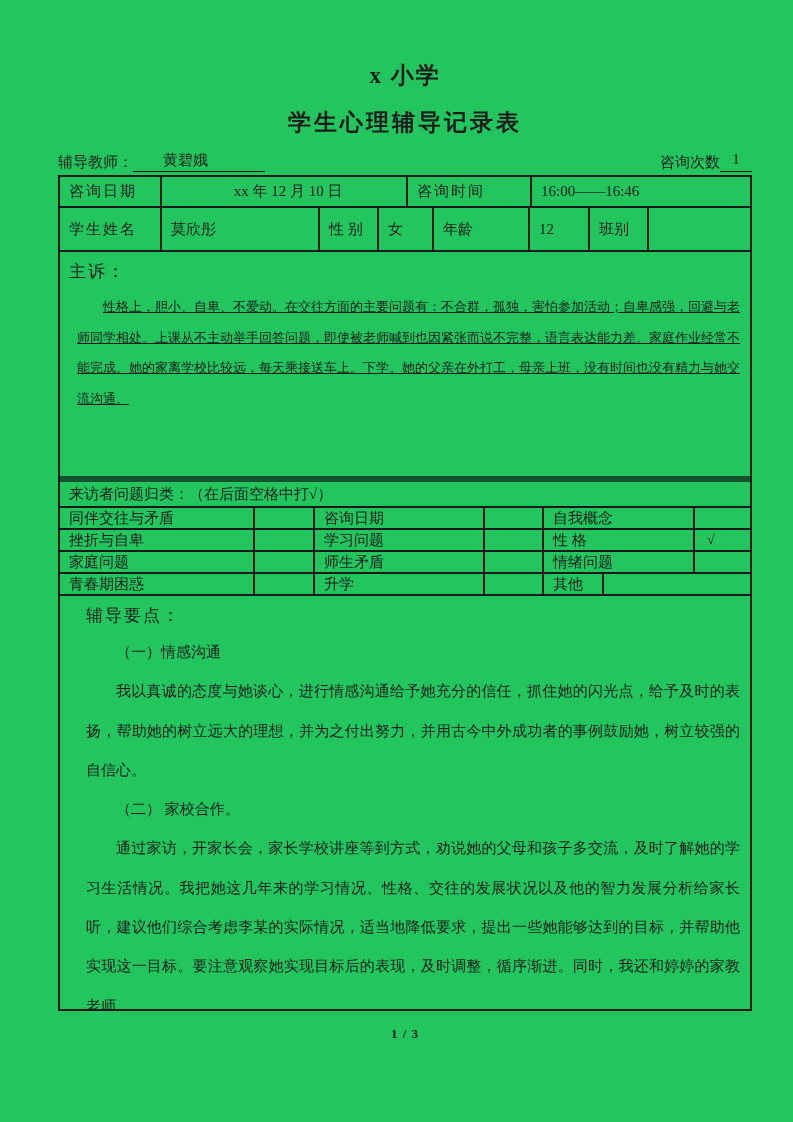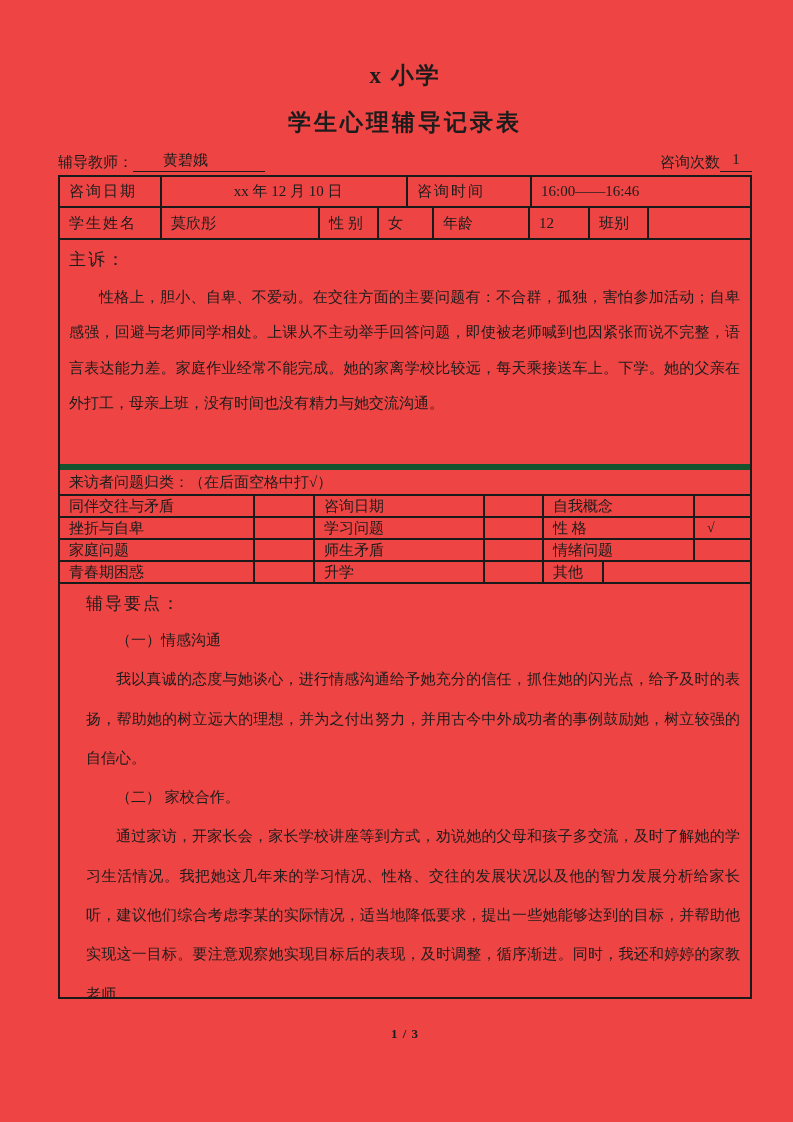--- a/index.html
+++ b/index.html
@@ -1,19 +1,19 @@
 <!DOCTYPE html>
 <html><head>
 <meta charset="utf-8">
 <style>
   html,body { margin:0; padding:0; background:#e8e8e8; }
   .page {
     position:relative;
     width:793px; height:1122px;
-    background:#ef4444;
+    background:#22c55e;
     color:#1c1c1c;
     font-family:"Liberation Serif","DejaVu Serif",serif;
     margin:0 auto;
     overflow:hidden;
   }
   .content { position:absolute; left:58px; top:0; width:694px; }
 
   .title {
     margin-top:60px;
     text-align:center;
@@ -58,39 +58,40 @@
     display:flex; align-items:center;
     padding-left:9px;
     font-size:15px;
     overflow:hidden; white-space:nowrap;
   }
   .cell.last { border-right:none; }
   .cell.center { justify-content:center; padding-left:8px; }
   .label-sp { letter-spacing:2px; }
 
   .r-info { height:31px; }
-  .r-student { height:32px; }
+  .r-student { height:44px; }
   .c-a{width:102px}.c-b{width:246px}.c-c{width:124px}.c-d{flex:1}
   .s1{width:102px}.s2{width:158px}.s3{width:59px}.s4{width:55px}
   .s5{width:96px}.s6{width:60px}.s7{width:59px}.s8{flex:1}
 
   .r-complaint {
     height:230px;
     border-bottom:6px solid #14532d;
     box-sizing:border-box;
     padding:8px 10px 0 9px;
     display:block;
   }
   .big-label { font-size:17px; letter-spacing:2px; }
   .complaint-text {
-    margin:9px 0 0 0;
-    font-size:15px;
+    margin:9px 0 0 8px;
+    font-size:13px;
     line-height:2.35;
     text-indent:2em;
     text-align:justify;
+    text-decoration:underline;
   }
 
   .r-classhead { height:26px; font-size:15px; }
 
   .r-grid { height:22px;font-family:Liberation Serif, serif; }
   .g1{width:195px}.g2{width:60px}.g3{width:170px}.g4{width:59px}
   .g5{width:151px}.g5n{width:60px}.g6{flex:1}
   .check-cell { padding-left:12px; font-size:14px; }
 
   .r-guidance {

